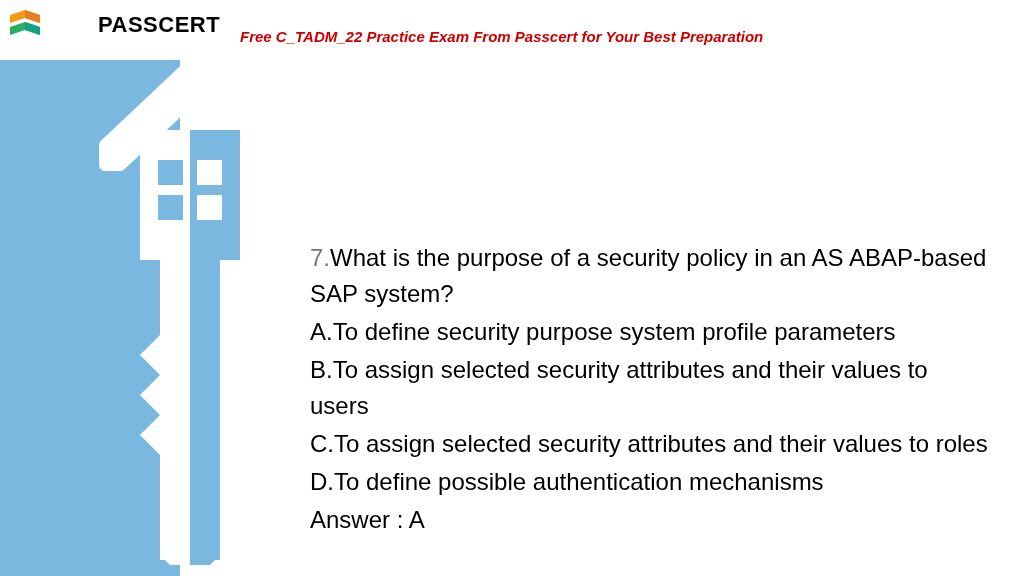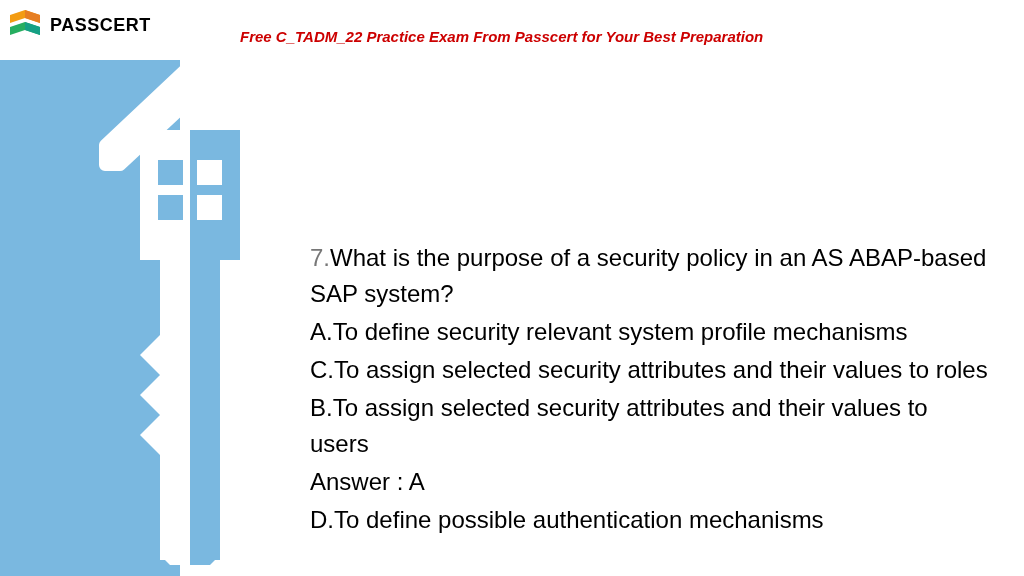--- a/index.html
+++ b/index.html
@@ -23,24 +23,25 @@
       align-items: center;
       z-index: 10;
     }
     .logo-icon {
       width: 40px;
       height: 40px;
       position: relative;
       margin-right: 5px;
     }
     .logo-text {
-      font-size: 18px;
+      font-size: 22px;
       font-weight: 900;
       color: #000;
       letter-spacing: 0.5px;
+      margin-left: 48px;
     }
     .header-text {
       position: absolute;
       top: 28px;
       left: 240px;
       font-size: 15px;
       font-weight: bold;
       color: #cc0000;
       font-style: italic;
     }
@@ -118,18 +119,18 @@
 
     <path d="M70 500 L100 530 L100 500 Z" fill="#fff"></path>
     <path d="M100 500 L100 530 L130 500 Z" fill="#7ab8e0"></path>
   </svg>
 </div>
 
 <div class="content">
   <div class="question-line">
     <span class="q-number">7.</span><span>What is the purpose of a security policy in an AS ABAP-based SAP system?</span>
   </div>
-  <div class="question-line">A.To define security relevant system profile mechanisms</div>
+  <div class="question-line">A.To define security purpose system profile parameters</div>
+  <div class="question-line">B.To assign selected security attributes and their values to users</div>
   <div class="question-line">C.To assign selected security attributes and their values to roles</div>
-  <div class="question-line">B.To assign selected security attributes and their values to users</div>
+  <div class="question-line">D.To define possible authentication mechanisms</div>
   <div class="question-line">Answer : A</div>
-  <div class="question-line">D.To define possible authentication mechanisms</div>
 </div>
 
 </body></html>

